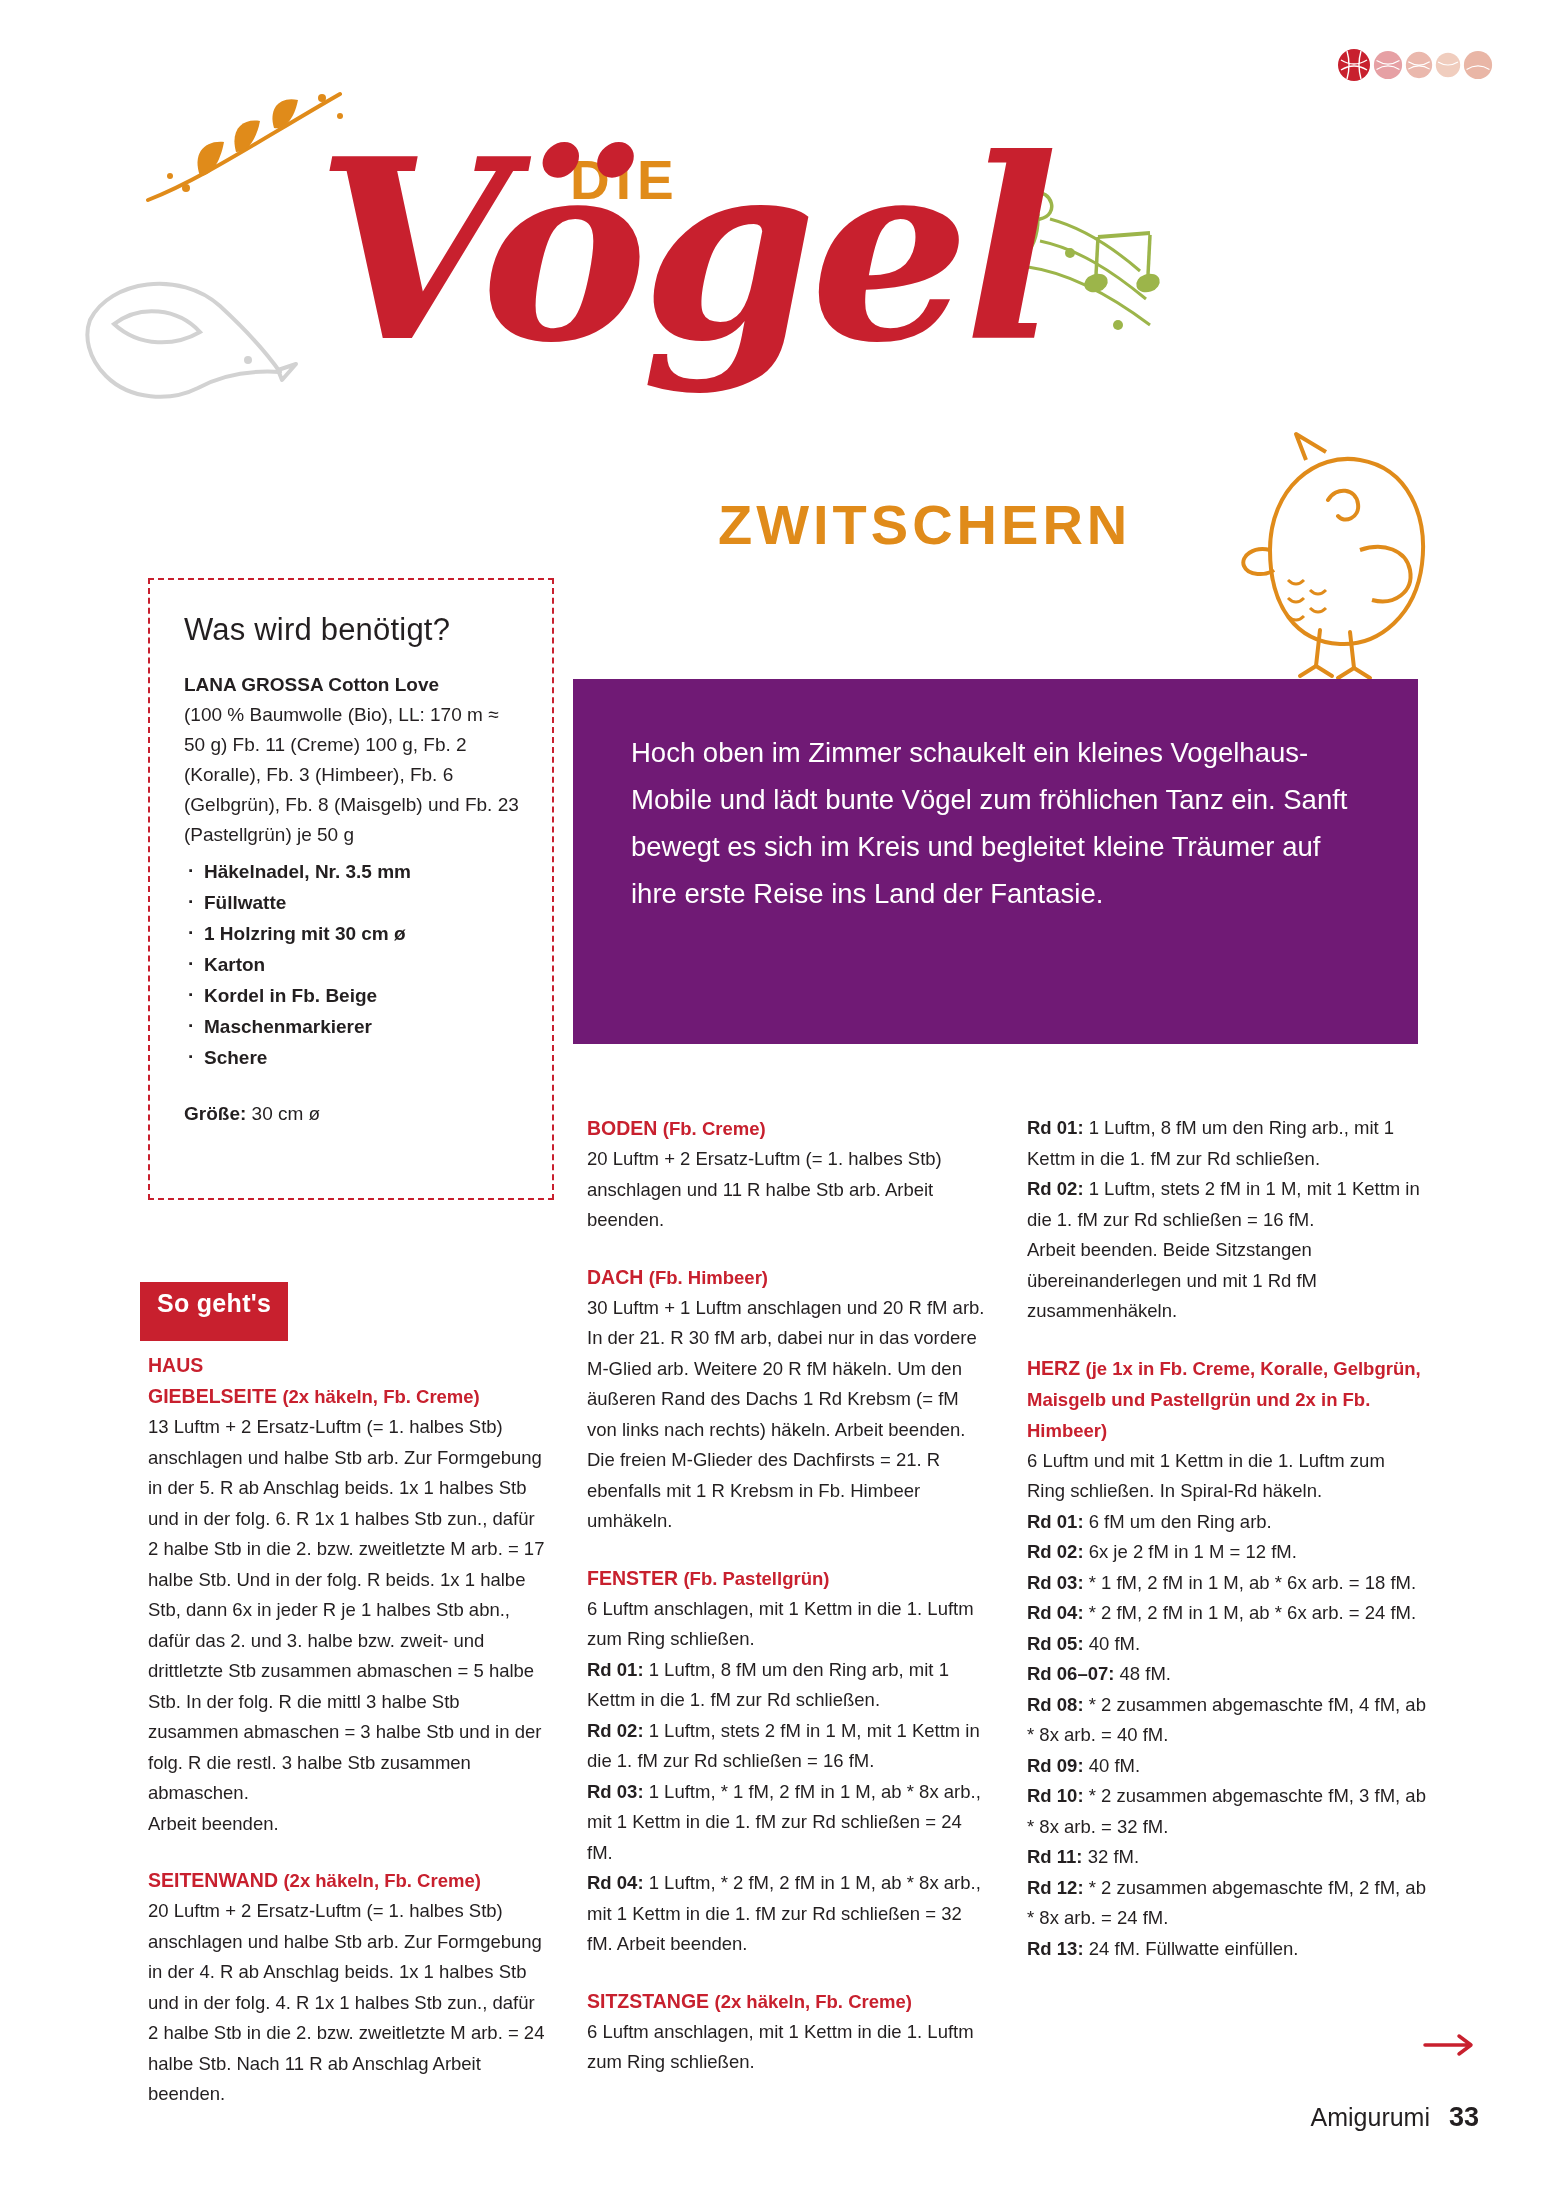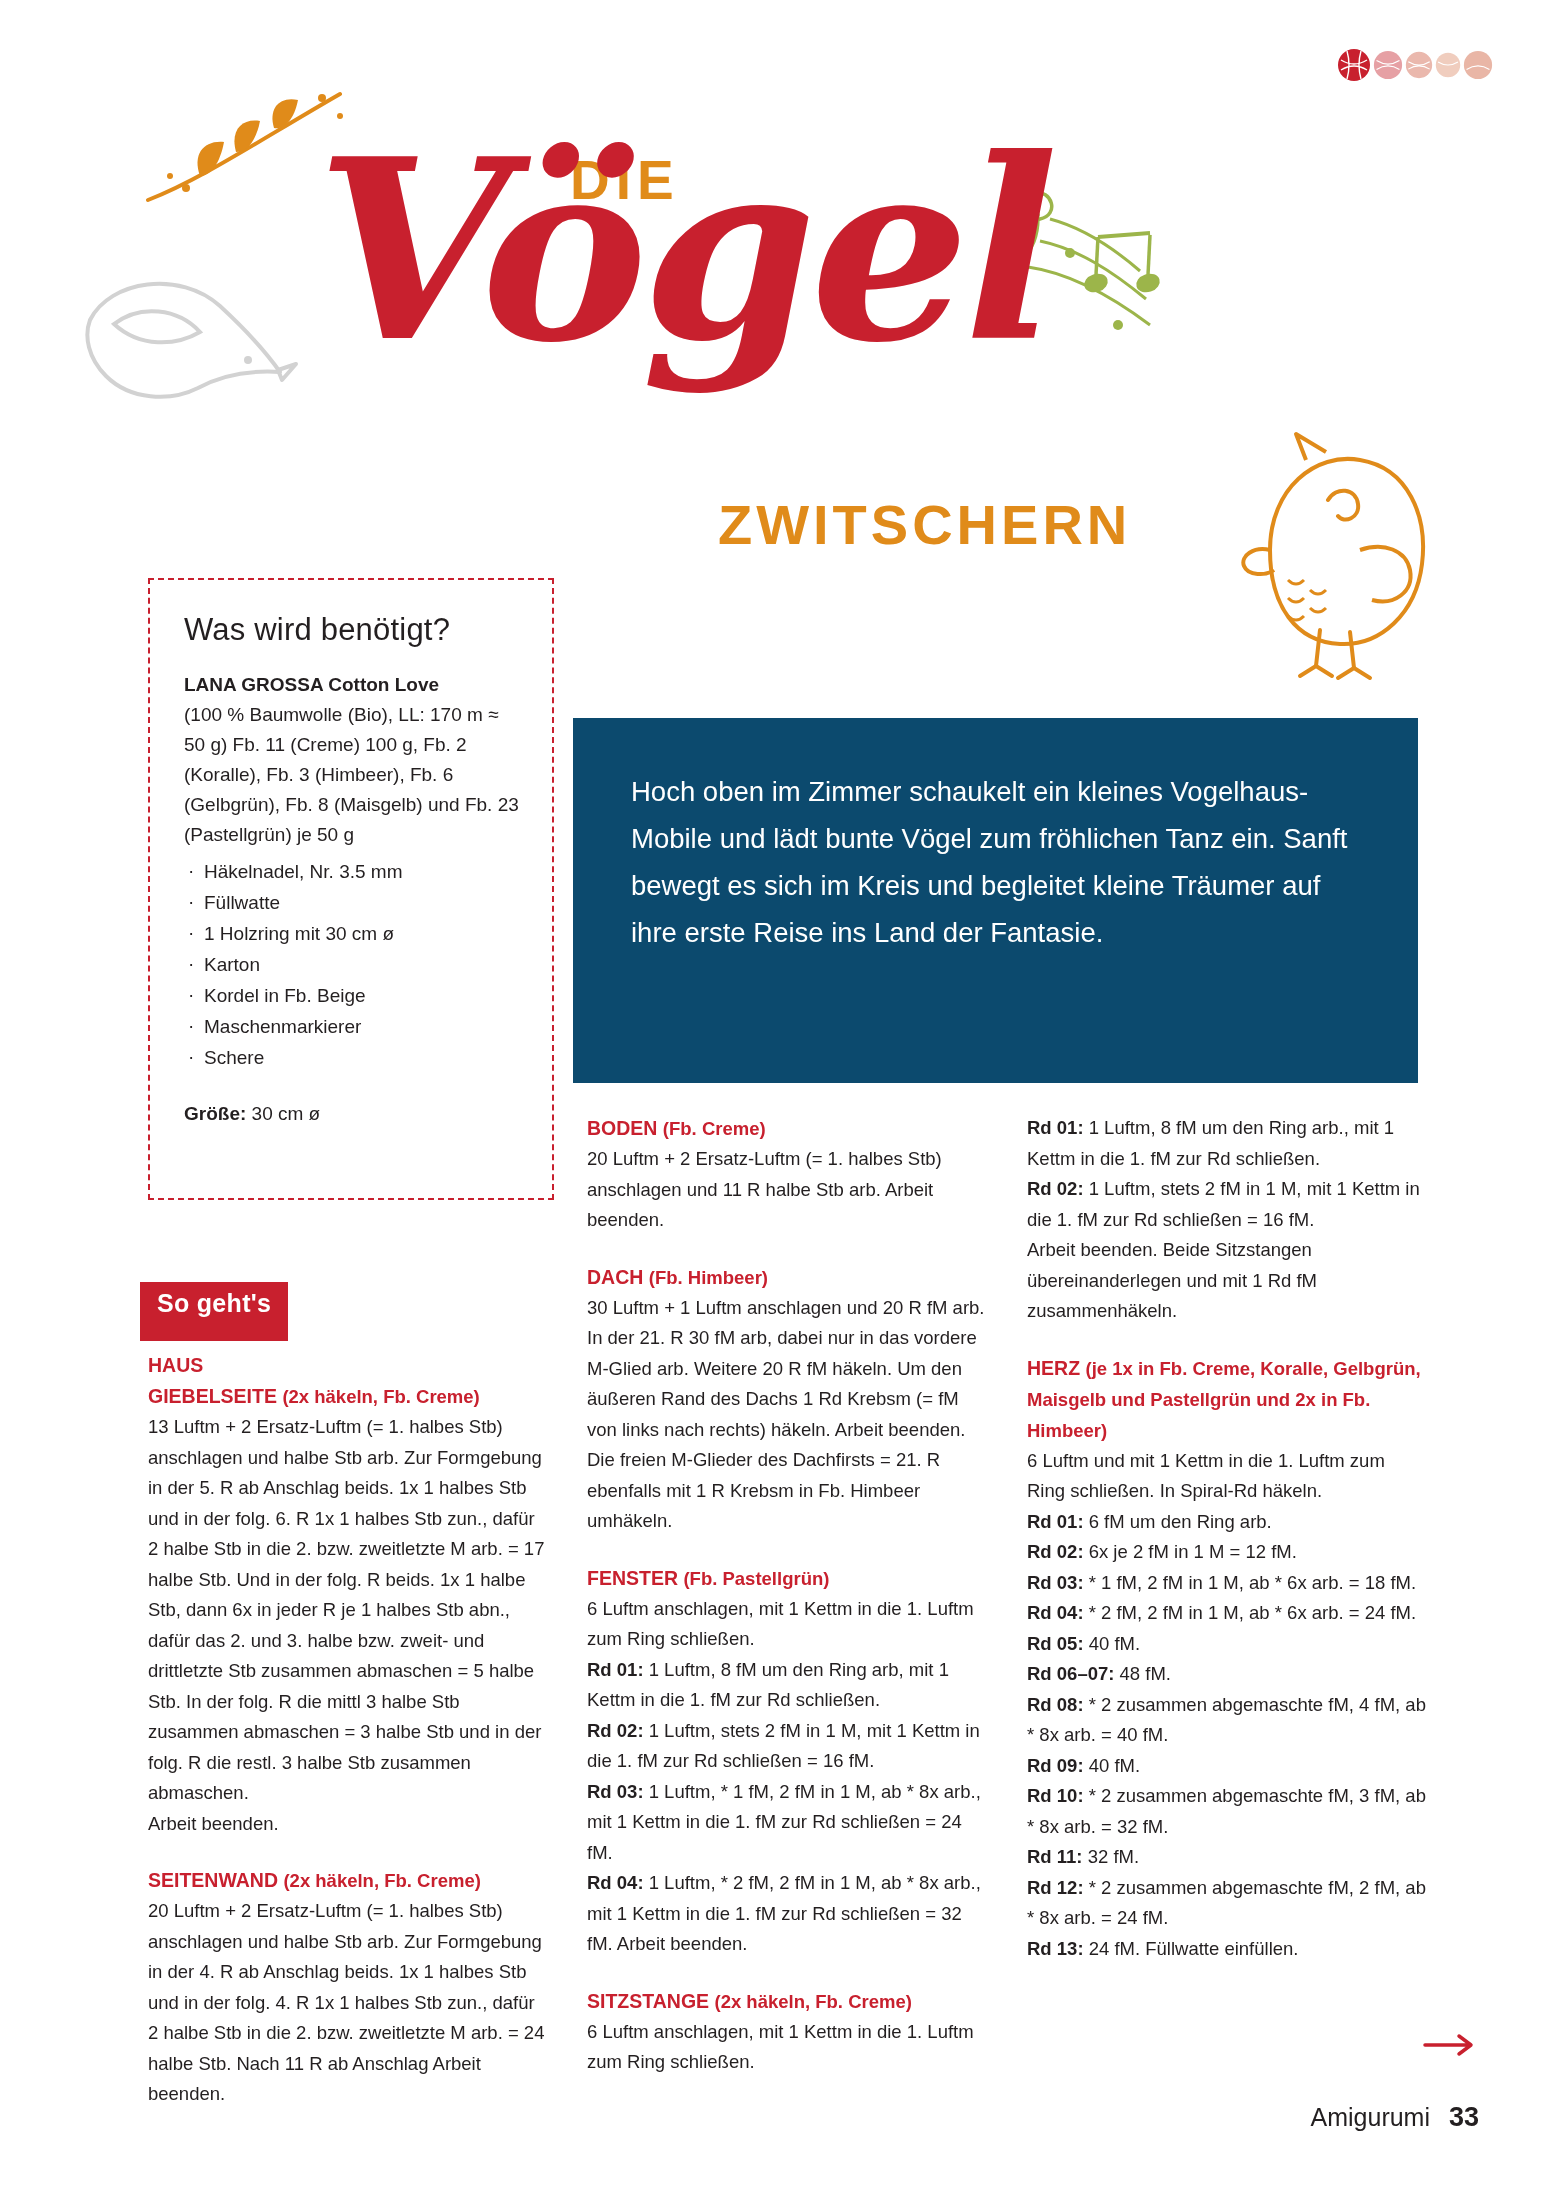--- a/index.html
+++ b/index.html
@@ -110,42 +110,43 @@
   .materials ul {
     list-style: none;
     margin: 6px 0 0 0;
     padding: 0;
   }
   .materials ul li {
     font-size: 19px;
     line-height: 31px;
     padding-left: 20px;
     position: relative;
+    font-weight: bold;
   }
   .materials ul li:before {
     content: "·";
     position: absolute;
     left: 4px;
     top: -1px;
     font-size: 19px;
   }
   .materials .size {
     font-size: 19px;
     margin-top: 30px;
   }
   .materials .size b { font-weight: bold; }
 
   
   .intro {
     position: absolute;
     left: 573px;
-    top: 718px;
+    top: 679px;
     width: 845px;
     height: 365px;
-    background: #0c4a6e;
+    background: #701a75;
     color: #ffffff;
     box-sizing: border-box;
     padding: 50px 58px;
   }
   .intro p {
     margin: 0;
     font-size: 27.5px;
     line-height: 47px;
     font-family: "Liberation Sans", sans-serif;
   }

